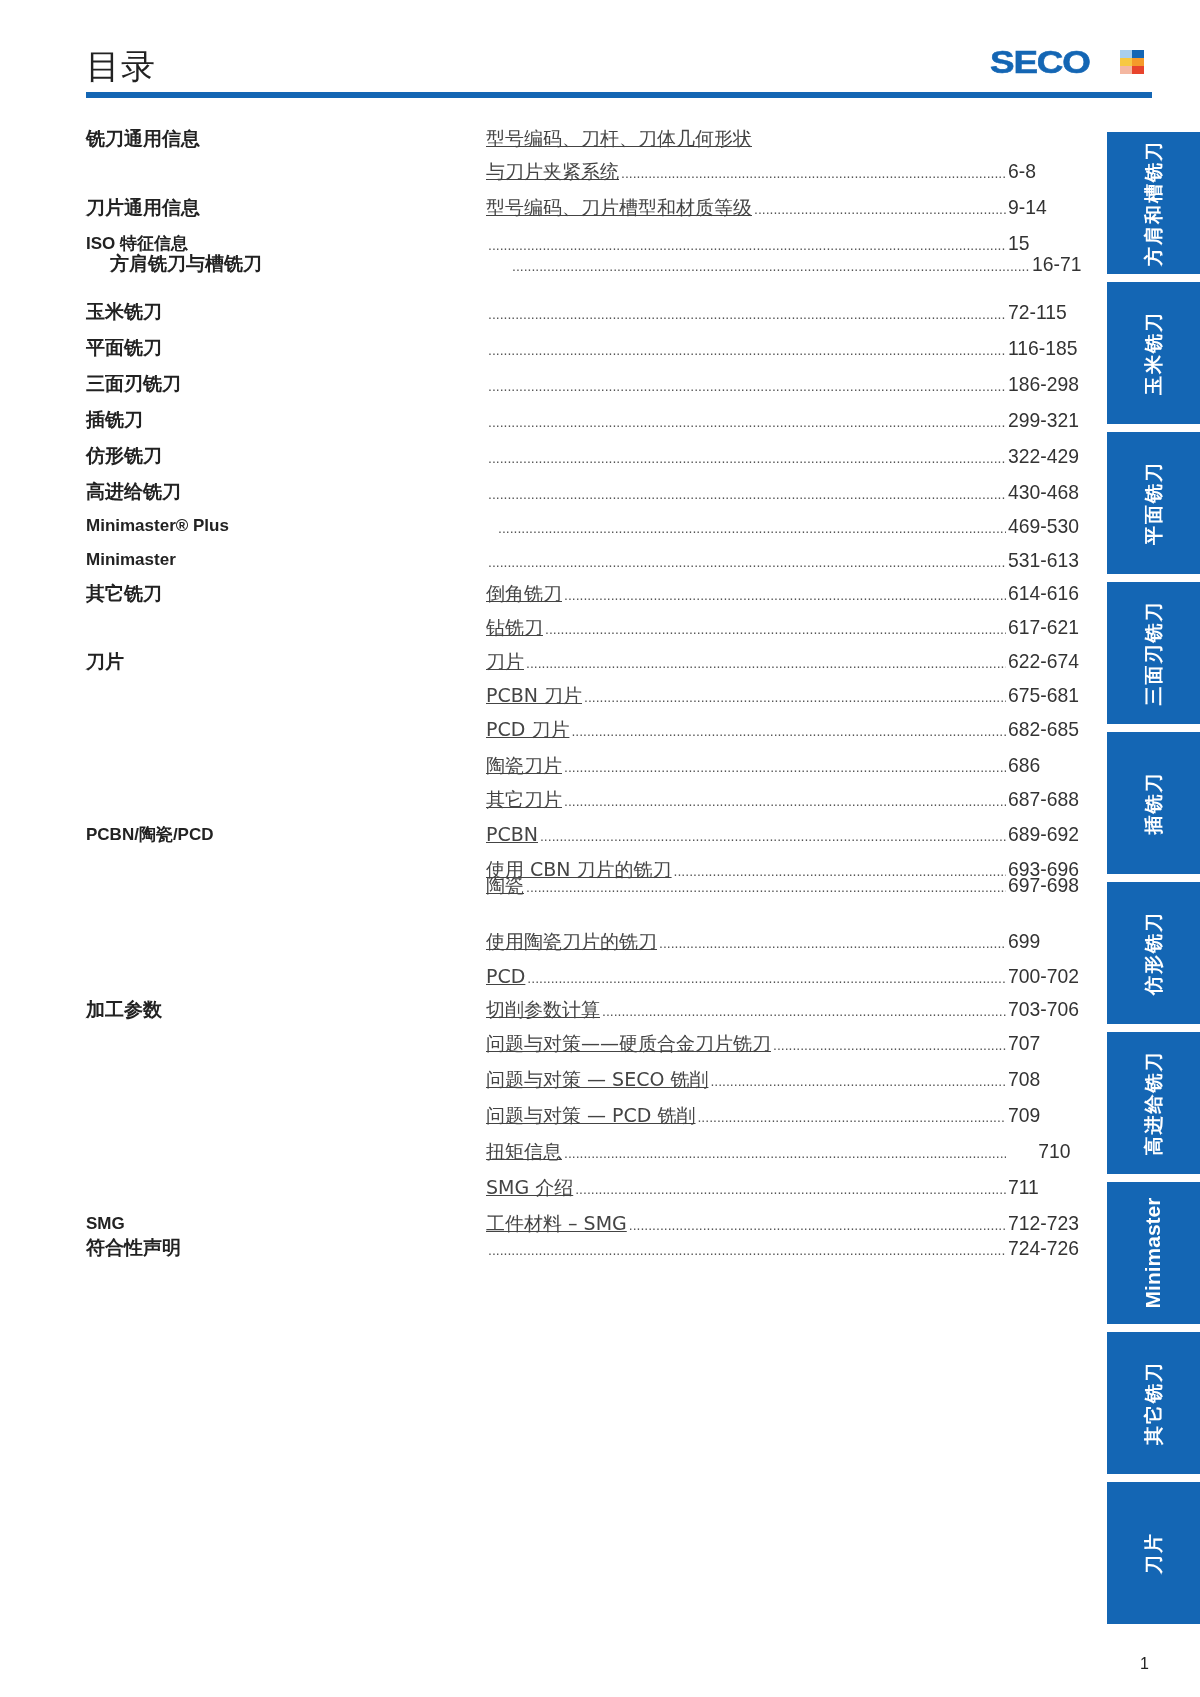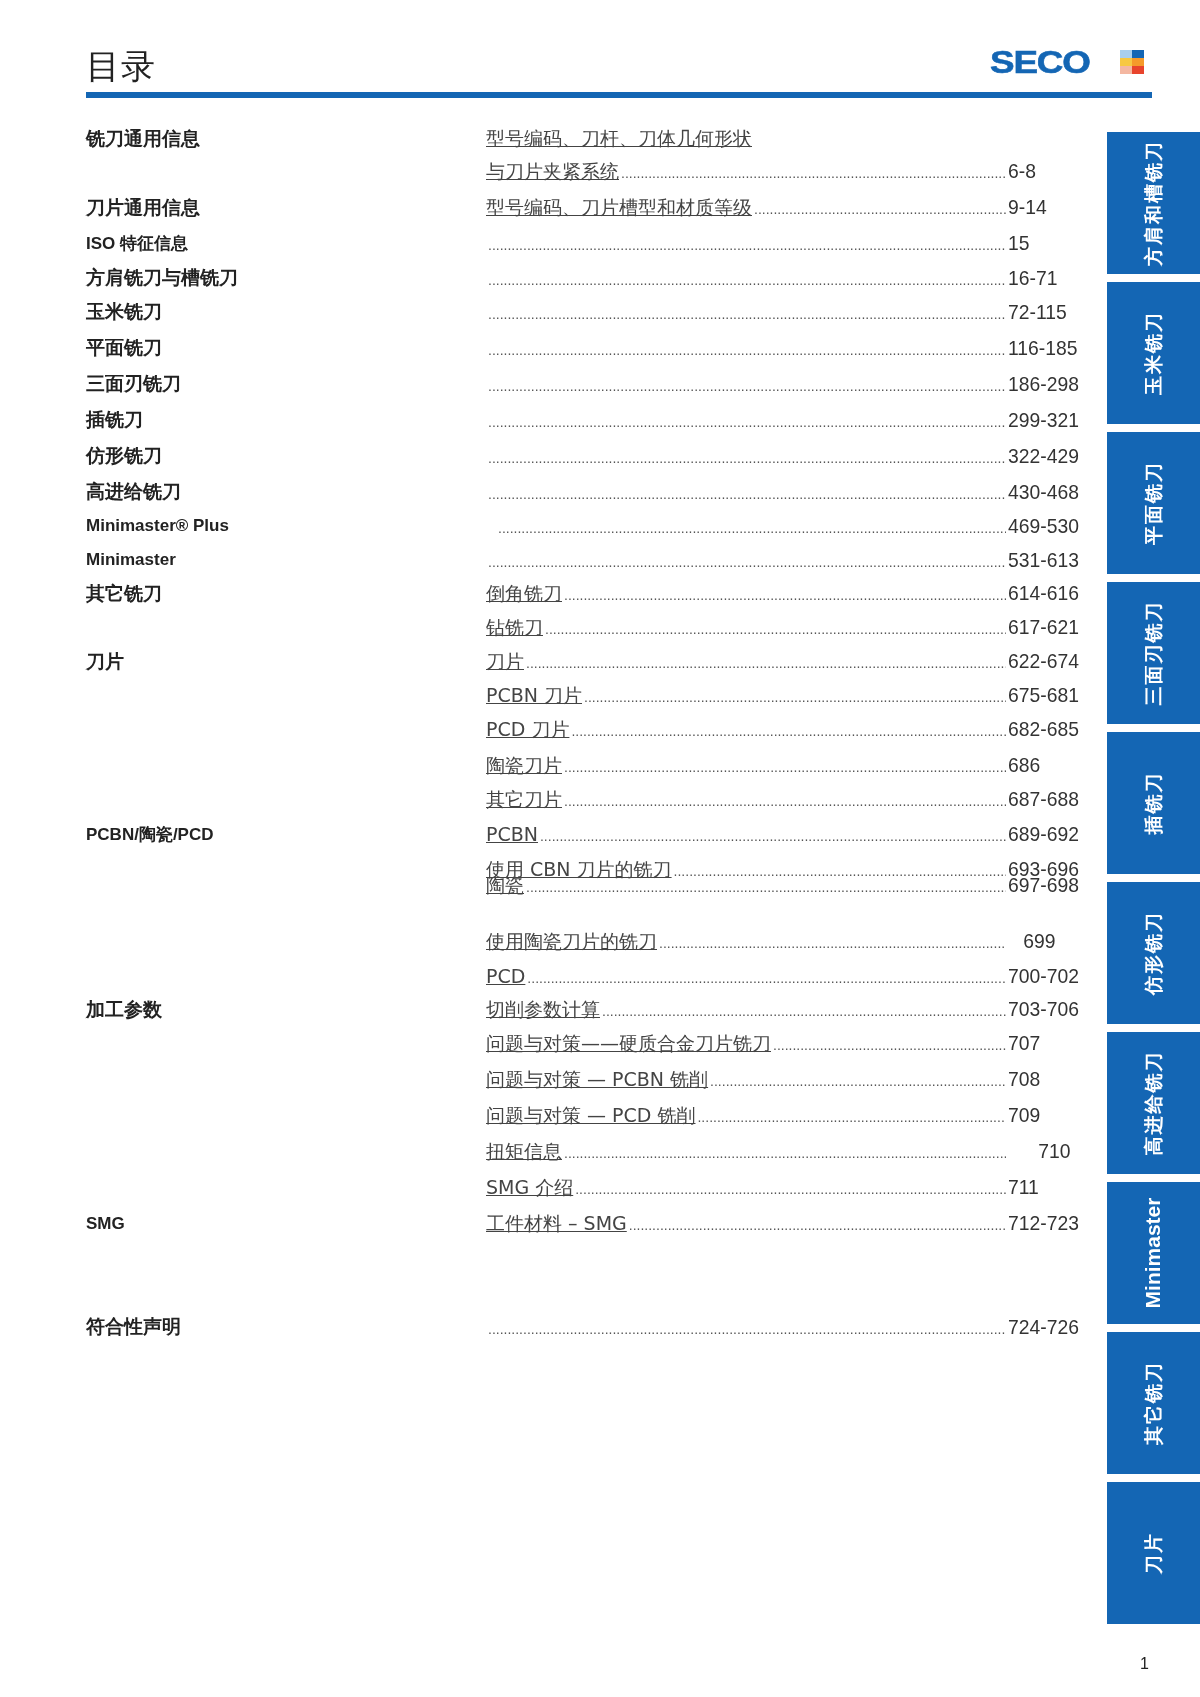--- a/index.html
+++ b/index.html
@@ -81,21 +81,21 @@
       </div>
     </div>
     <div class="row" style="top: 228px;">
       <span class="cat latin">ISO 特征信息</span>
       <div class="entry">
         <span class="label"></span>
         <span class="dots"></span>
         <span class="pg">15</span>
       </div>
     </div>
-    <div class="row" style="top: 263px;">
+    <div class="row" style="top: 249px; margin-left: 24px;">
       <span class="cat">方肩铣刀与槽铣刀</span>
       <div class="entry">
         <span class="label"></span>
         <span class="dots"></span>
         <span class="pg">16-71</span>
       </div>
     </div>
     <div class="row" style="top: 297px;">
       <span class="cat">玉米铣刀</span>
       <div class="entry">
@@ -226,21 +226,21 @@
         <span class="pg">693-696</span>
       </div>
     </div>
     <div class="row" style="top: 871px;">
       <div class="entry">
         <span class="label">陶瓷</span>
         <span class="dots"></span>
         <span class="pg">697-698</span>
       </div>
     </div>
-    <div class="row" style="top: 927px; text-align: center;">
+    <div class="row" style="top: 927px;">
       <div class="entry">
         <span class="label">使用陶瓷刀片的铣刀</span>
         <span class="dots"></span>
         <span class="pg">699</span>
       </div>
     </div>
     <div class="row" style="top: 961px; text-align: center;">
       <div class="entry">
         <span class="label">PCD</span>
         <span class="dots"></span>
@@ -257,21 +257,21 @@
     </div>
     <div class="row" style="top: 1029px;">
       <div class="entry">
         <span class="label">问题与对策——硬质合金刀片铣刀</span>
         <span class="dots"></span>
         <span class="pg">707</span>
       </div>
     </div>
     <div class="row" style="top: 1065px;">
       <div class="entry">
-        <span class="label">问题与对策 — PCBN 铣削</span>
+        <span class="label">问题与对策 — SECO 铣削</span>
         <span class="dots"></span>
         <span class="pg">708</span>
       </div>
     </div>
     <div class="row" style="top: 1101px;">
       <div class="entry">
         <span class="label">问题与对策 — PCD 铣削</span>
         <span class="dots"></span>
         <span class="pg">709</span>
       </div>
@@ -291,21 +291,21 @@
       </div>
     </div>
     <div class="row" style="top: 1209px;">
       <span class="cat latin">SMG</span>
       <div class="entry">
         <span class="label">工件材料 – SMG</span>
         <span class="dots"></span>
         <span class="pg">712-723</span>
       </div>
     </div>
-    <div class="row" style="top: 1312px;">
+    <div class="row" style="top: 1233px;">
       <span class="cat">符合性声明</span>
       <div class="entry">
         <span class="label"></span>
         <span class="dots"></span>
         <span class="pg">724-726</span>
       </div>
     </div>
   </div>
 
 <div class="tabs" id="tabs">

